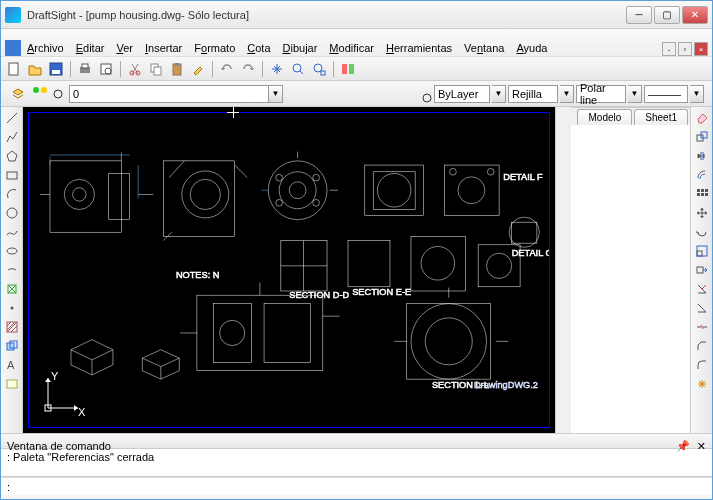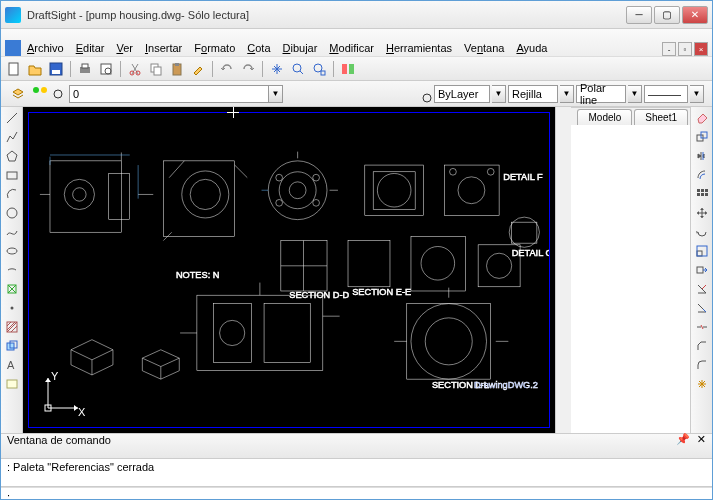--- a/index.html
+++ b/index.html
@@ -36,21 +36,21 @@
 .canvas{flex:1;background:#000;position:relative;overflow:hidden}
 .drawing{position:absolute;inset:5px;border:1px solid #00f}
 .cursor-cross{position:absolute;left:205px;top:0;width:10px;height:10px}
 .cursor-cross::before{content:'';position:absolute;width:12px;height:1px;background:#fff;top:5px;left:-1px}
 .cursor-cross::after{content:'';position:absolute;height:12px;width:1px;background:#fff;left:5px;top:-1px}
 .ucs{position:absolute;left:15px;bottom:15px;width:50px;height:50px}
 .scrollbar-v{width:16px;background:#f0f0f0;border-left:1px solid #ccc}
 .scrollbar-h{height:16px;background:#f0f0f0;border-top:1px solid #ccc;display:flex}
 .tabs{display:flex;background:#f0f0f0;height:18px;align-items:center;padding-left:6px;border-top:1px solid #ccc}
 .tab{padding:2px 10px;border:1px solid #aaa;border-bottom:none;background:linear-gradient(#fff,#eee);margin-right:2px;border-radius:3px 3px 0 0;cursor:pointer;font-size:10px}
-.cmd-header{height:16px;background:linear-gradient(#f8f8f8,#e8e8e8);border-top:1px solid #ccc;border-bottom:1px solid #ccc;display:flex;align-items:flex-end;padding:12px 6px;font-size:10px}
+.cmd-header{height:16px;background:linear-gradient(#f8f8f8,#e8e8e8);border-top:1px solid #ccc;border-bottom:1px solid #ccc;display:flex;align-items:flex-start;padding:6px 6px;font-size:10px}
 .cmd-header span:last-child{margin-left:auto}
 .cmd-area{height:28px;background:#fff;padding:2px 6px;font-size:10px;border-bottom:1px solid #ccc}
 .cmd-input{height:18px;background:#fff;border-top:1px solid #ddd;display:flex;align-items:center;padding:0 6px}
 .statusbar{height:24px;background:linear-gradient(#f8f8f8,#e0e0e0);display:flex;align-items:center;padding:0 6px;gap:2px}
 .status-spacer{flex:1}
 .status-btn{padding:2px 6px;border:1px solid #999;background:linear-gradient(#fff,#ddd);cursor:pointer;border-radius:2px;font-size:10px}
 .status-btn.active{background:linear-gradient(#cde,#9bd)}
 .coords{padding:0 4px;font-size:10px}
 svg{display:block}
 </style>

